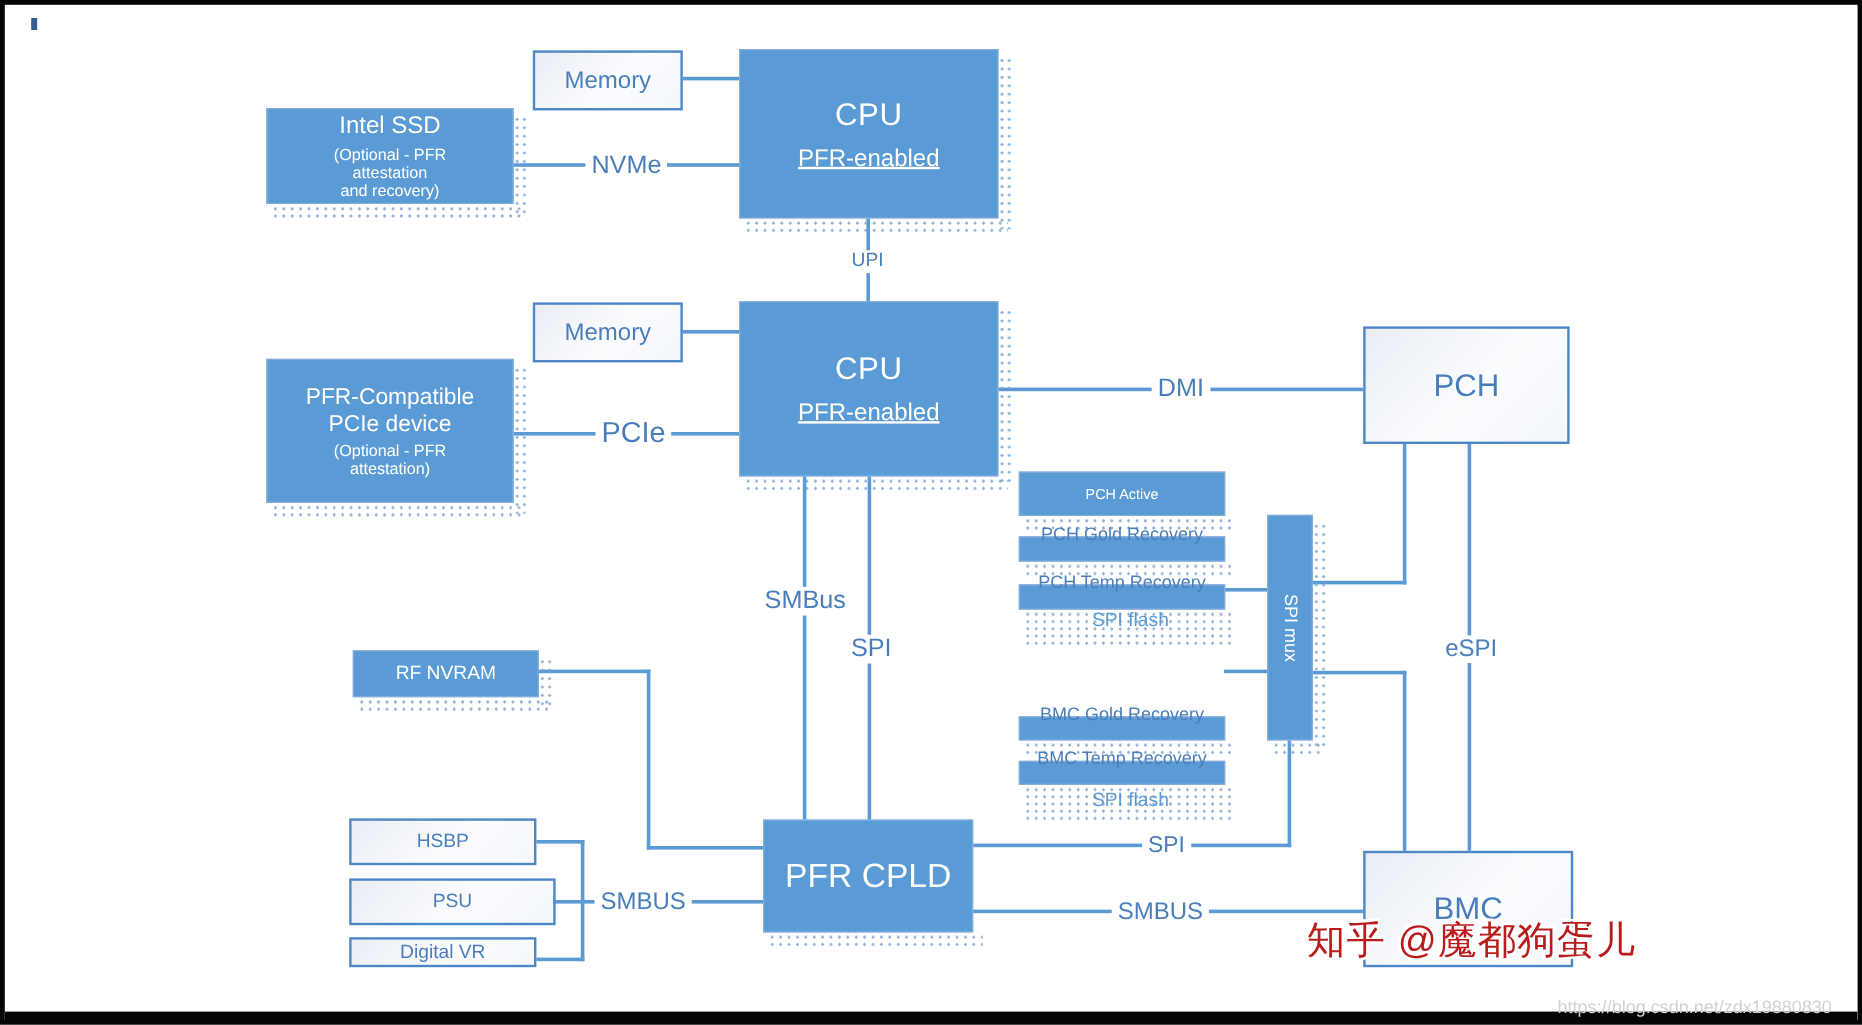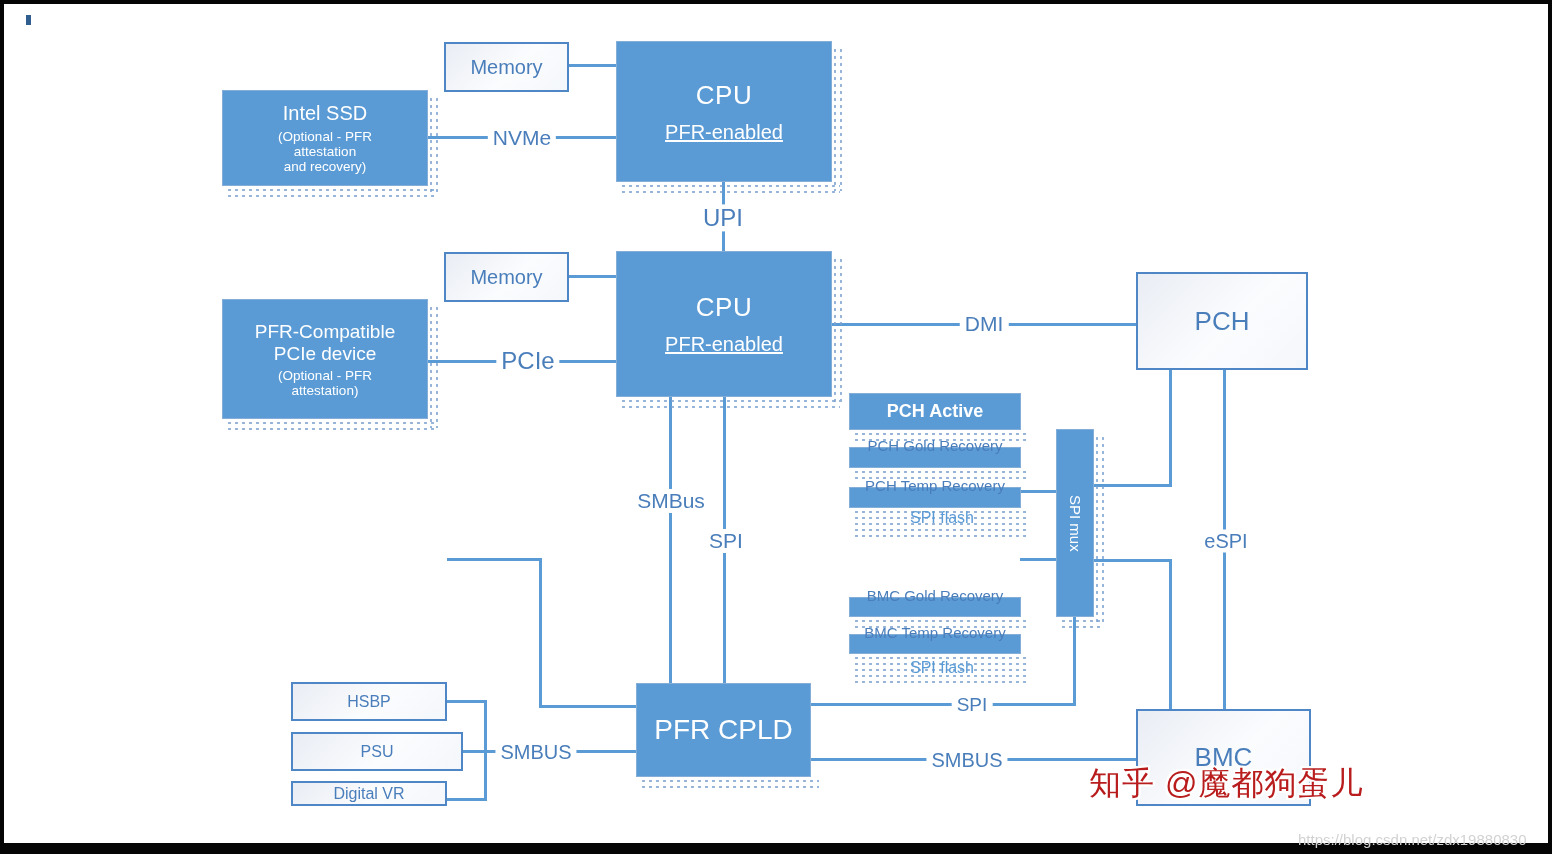--- a/index.html
+++ b/index.html
@@ -89,40 +89,40 @@
   <div class="hl" style="left:443px;top:554px;width:95px;"></div>
   <div class="vl" style="left:535px;top:554px;height:150px;"></div>
   <div class="hl" style="left:535px;top:701px;width:97px;"></div>
 
   <div class="hl" style="left:443px;top:696px;width:40px;"></div>
   <div class="hl" style="left:443px;top:746px;width:189px;"></div>
   <div class="hl" style="left:443px;top:794px;width:40px;"></div>
   <div class="vl" style="left:480px;top:696px;height:101px;"></div>
 
   <span class="chip" style="left:518px;top:134px;font-size:21px;">NVMe</span>
-  <span class="chip" style="left:719px;top:214px;font-size:24px;">UPI</span>
+  <span class="chip" style="left:719px;top:214px;font-size:16px;">UPI</span>
   <span class="chip" style="left:524px;top:357px;font-size:24px;">PCIe</span>
   <span class="chip" style="left:980px;top:320px;font-size:21px;">DMI</span>
   <span class="chip" style="left:667px;top:497px;font-size:21px;">SMBus</span>
   <span class="chip" style="left:722px;top:537px;font-size:21px;">SPI</span>
   <span class="chip" style="left:1222px;top:537px;font-size:20px;">eSPI</span>
   <span class="chip" style="left:968px;top:701px;font-size:19px;">SPI</span>
   <span class="chip" style="left:963px;top:756px;font-size:20px;">SMBUS</span>
   <span class="chip" style="left:532px;top:748px;font-size:20px;">SMBUS</span>
 
   <div class="box white" style="left:440px;top:38px;width:125px;height:50px;font-size:20px;">
     <span>Memory</span>
   </div>
 
   <div class="box blue dots-b dots-r" style="left:612px;top:37px;width:216px;height:141px;">
     <span class="t-title">CPU</span>
     <span class="t-sub">PFR-enabled</span>
   </div>
 
-  <div class="box blue dots-b dots-r" style="left:218px;top:86px;width:206px;height:96px;">
+  <div class="box blue dots-b dots-r" style="left:218px;top:86px;width:206px;height:80px;">
     <span style="font-size:20px;">Intel SSD</span>
     <span style="font-size:13.5px;margin-top:4px;">(Optional - PFR</span>
     <span style="font-size:13.5px;">attestation</span>
     <span style="font-size:13.5px;">and recovery)</span>
   </div>
 
   <div class="box white" style="left:440px;top:248px;width:125px;height:50px;font-size:20px;">
     <span>Memory</span>
   </div>
 
@@ -135,21 +135,21 @@
     <span style="font-size:19px;">PFR-Compatible</span>
     <span style="font-size:19px;">PCIe device</span>
     <span style="font-size:13.5px;margin-top:3px;">(Optional - PFR</span>
     <span style="font-size:13.5px;">attestation)</span>
   </div>
 
   <div class="box white" style="left:1132px;top:268px;width:172px;height:98px;font-size:26px;">
     <span>PCH</span>
   </div>
 
-  <div class="box blue dots-b" style="left:845px;top:389px;width:172px;height:37px;font-size:18px;font-weight:bold;">
+  <div class="box blue dots-b" style="left:845px;top:389px;width:172px;height:37px;font-size:12px;">
     <span>PCH Active</span>
   </div>
   <div class="box blue dots-b" style="left:845px;top:443px;width:172px;height:21px;">
     <span class="straddle">PCH Gold Recovery</span>
   </div>
   <div class="box blue dots-b dots-b-tall" style="left:845px;top:483px;width:172px;height:21px;">
     <span class="straddle">PCH Temp Recovery</span>
   </div>
   <span class="flash-label" style="left:938px;top:514px;">SPI flash</span>
 
@@ -158,20 +158,23 @@
   </div>
   <div class="box blue dots-b dots-b-tall" style="left:845px;top:630px;width:172px;height:20px;">
     <span class="straddle">BMC Temp Recovery</span>
   </div>
   <span class="flash-label" style="left:938px;top:664px;">SPI flash</span>
 
   <div class="box blue dots-b dots-r" style="left:1052px;top:425px;width:38px;height:188px;">
     <span class="vtext">SPI mux</span>
   </div>
 
+  <div class="box blue dots-b dots-r" style="left:290px;top:538px;width:155px;height:39px;font-size:16px;">
+    <span>RF NVRAM</span>
+  </div>
 
   <div class="box white" style="left:287px;top:678px;width:156px;height:39px;font-size:16px;">
     <span>HSBP</span>
   </div>
   <div class="box white" style="left:287px;top:728px;width:172px;height:39px;font-size:16px;">
     <span>PSU</span>
   </div>
   <div class="box white" style="left:287px;top:777px;width:156px;height:25px;font-size:16px;">
     <span>Digital VR</span>
   </div>

